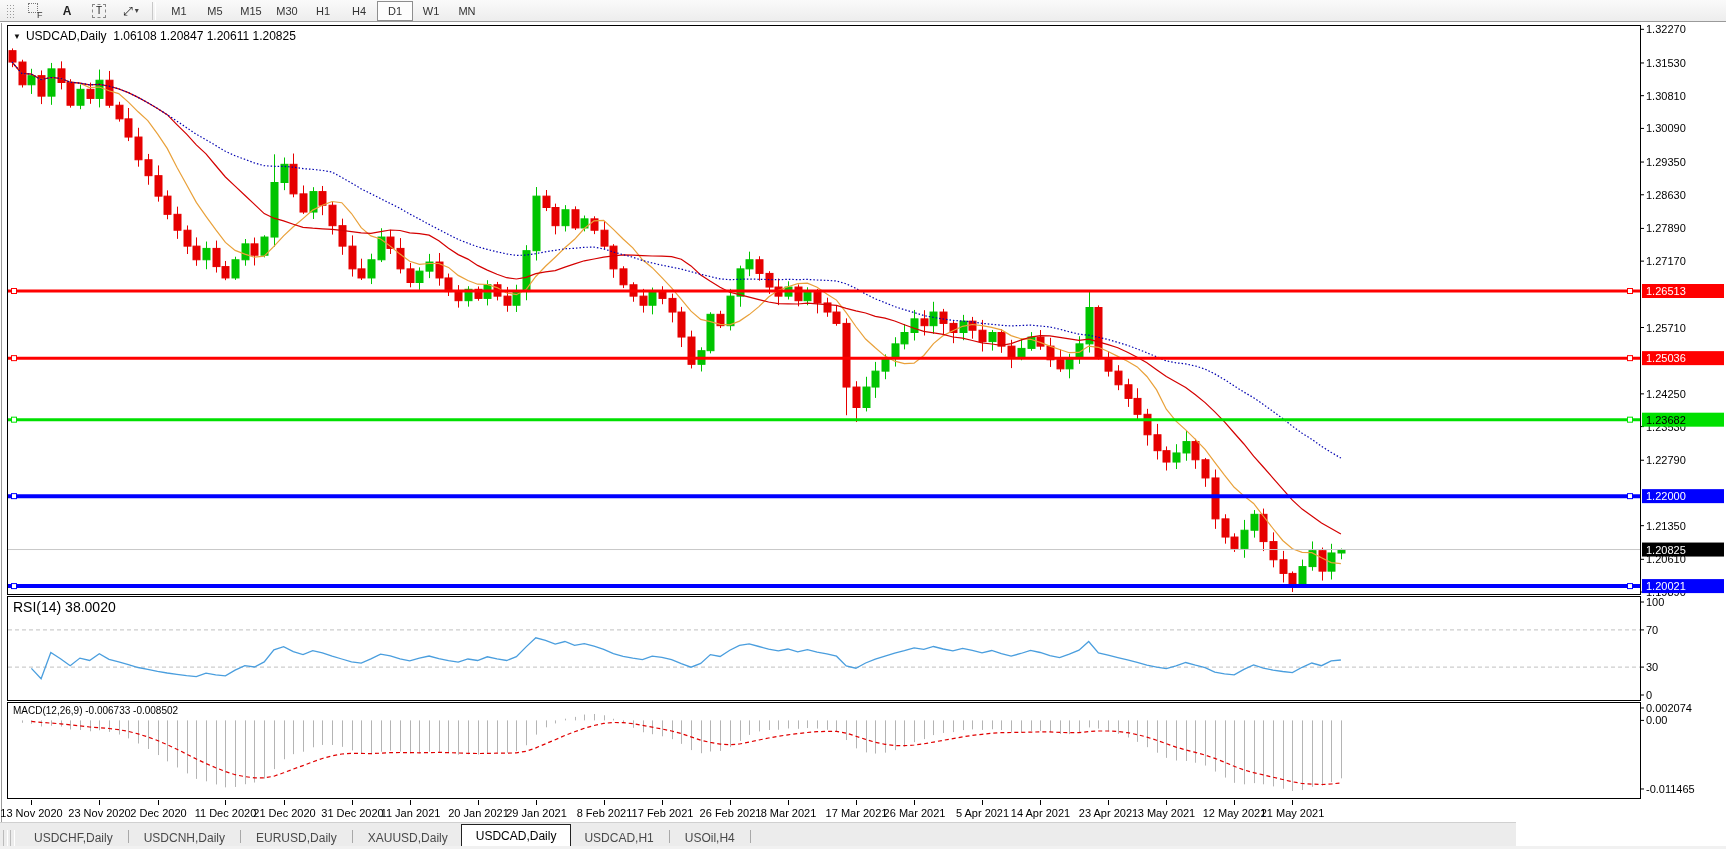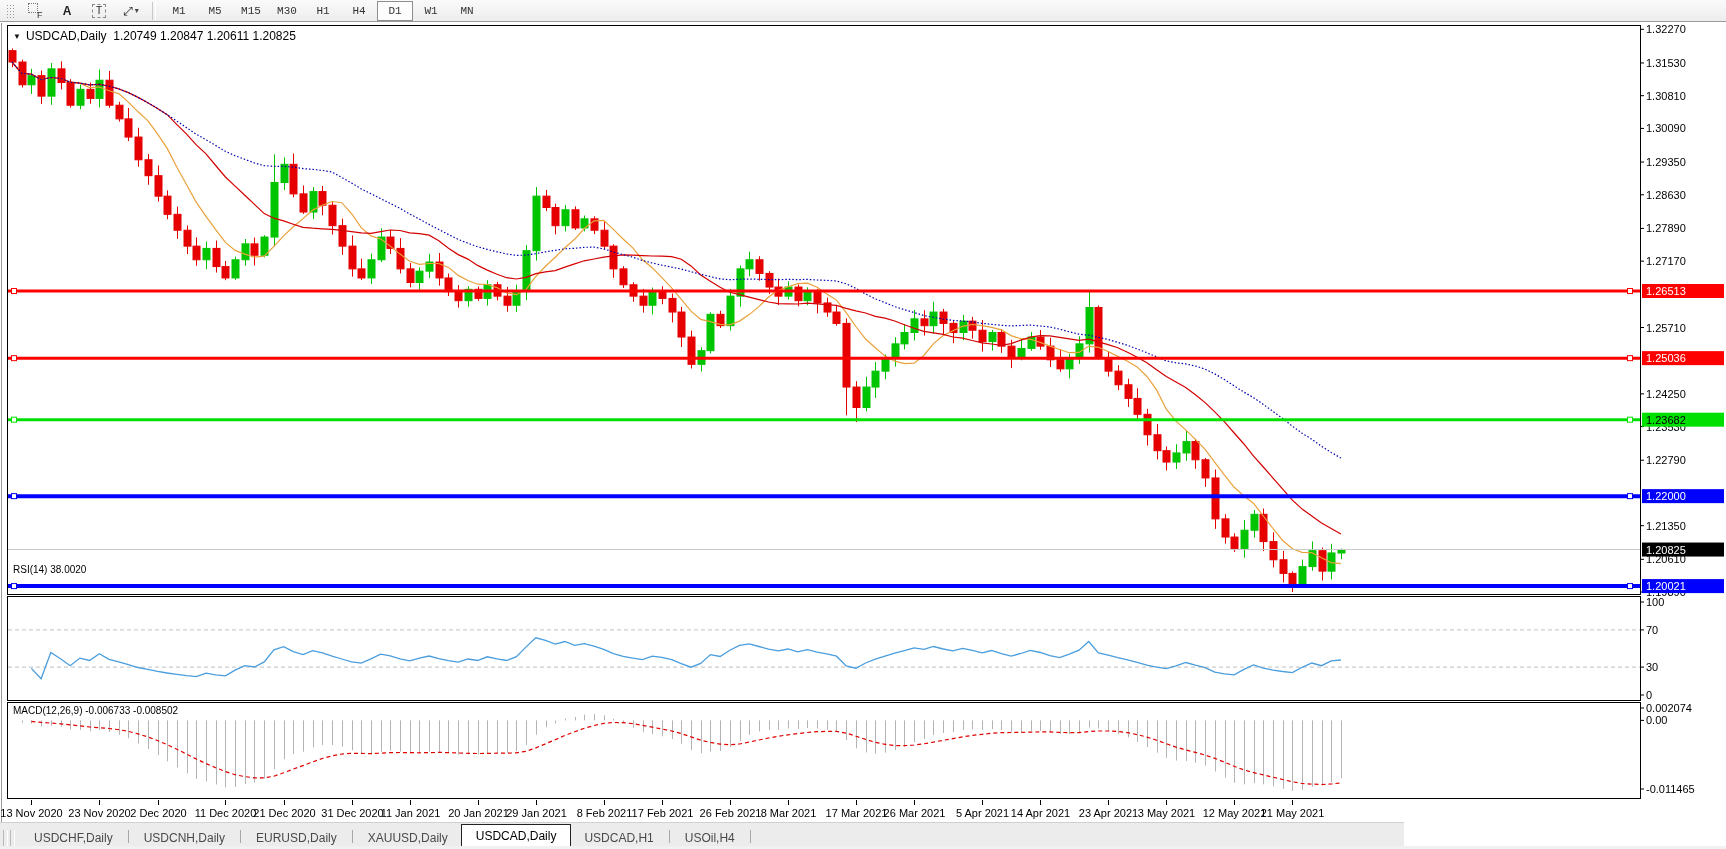--- a/index.html
+++ b/index.html
@@ -18,26 +18,26 @@
   .icoF .f{position:absolute;right:0;bottom:-2px;font-size:9px;color:#333;}
   .icoT{border:1px dashed #888;font-size:10px;padding:0 3px;line-height:12px;color:#222;}
   .caret{font-size:8px;color:#444;margin-left:2px;}
   .groove{width:2px;height:18px;border-left:1px solid #c8c8c8;border-right:1px solid #fff;margin:0 5px;}
   .tf{font-size:11px;color:#333;min-width:26px;}
   .tf.active{background:#fdfdfd;border:1px solid #8e8e8e;}
   
   .ovl{position:absolute;color:#000;white-space:pre;}
   #title{left:13px;top:29px;font-size:12px;}
   #title .tri{font-size:8px;vertical-align:1px;margin-right:5px;color:#111;}
-  #rsiLabel{left:13px;top:564px;font-size:10px;}
+  #rsiLabel{left:13px;top:599px;font-size:14px;}
   #macdLabel{left:13px;top:705px;font-size:10px;}
   
   #cv{position:absolute;left:0;top:23px;}
   
-  .tabbar{position:absolute;left:0;top:822px;width:1404px;height:27px;background:#ececec;
+  .tabbar{position:absolute;left:0;top:822px;width:1516px;height:27px;background:#ececec;
     border-top:1px solid #d0d0d0;display:flex;align-items:flex-end;box-sizing:border-box;}
   .grip{width:3px;height:16px;margin:0 2px 3px 3px;border-left:1px solid #bbb;border-right:1px solid #fff;}
   .grip2{width:3px;height:16px;margin:0 6px 3px 0;border-left:1px solid #bbb;border-right:1px solid #fff;}
   .tab{font-size:12px;color:#4a4a4a;padding:3px 13px 4px 13px;cursor:default;}
   .tab.active{background:#fff;color:#000;border:1px solid #222;border-bottom:none;
     padding:4px 14px 6px 14px;margin-bottom:0;margin-top:44px;}
   .tabsep{width:1px;height:13px;background:#a8a8a8;margin:0 2px 6px 2px;}
   .botstrip{position:absolute;left:0;top:846px;width:1726px;height:3px;background:#f1f1f1;}
 </style>
 </head>
@@ -56,21 +56,21 @@
       <b style="font-size:12px;">A</b>
     </span>
     <span class="tbtn">
       <span class="icoT">T</span>
     </span>
     <span class="tbtn">
       <span style="font-size:12px;">⤢</span>
       <span class="caret">▾</span>
     </span>
     <span class="groove"></span>
-    <span id="tfGroup" style="display:flex;align-items:flex-end;font-family:Liberation Mono, monospace;">
+    <span id="tfGroup" style="display:flex;align-items:flex-end;">
         <span class="tbtn tf">M1</span>
         <span class="tbtn tf">M5</span>
         <span class="tbtn tf">M15</span>
         <span class="tbtn tf">M30</span>
         <span class="tbtn tf">H1</span>
         <span class="tbtn tf">H4</span>
         <span class="tbtn tf active">D1</span>
         <span class="tbtn tf">W1</span>
         <span class="tbtn tf">MN</span>
       </span>
@@ -641,21 +641,21 @@
         <text x="1108.5" y="794" text-anchor="middle">23 Apr 2021</text>
         <line x1="1166.5" y1="777" x2="1166.5" y2="782" stroke="#000"></line>
         <text x="1166.5" y="794" text-anchor="middle">3 May 2021</text>
         <line x1="1234.5" y1="777" x2="1234.5" y2="782" stroke="#000"></line>
         <text x="1234.5" y="794" text-anchor="middle">12 May 2021</text>
         <line x1="1292.5" y1="777" x2="1292.5" y2="782" stroke="#000"></line>
         <text x="1292.5" y="794" text-anchor="middle">21 May 2021</text>
       </g>
     </svg>
 
-  <div class="ovl" id="title"><span class="tri">▼</span><span>USDCAD,Daily  1.20749 1.20847 1.20611 1.20825</span></div>
+  <div class="ovl" id="title"><span class="tri">▼</span><span>USDCAD,Daily  1.06108 1.20847 1.20611 1.20825</span></div>
   <div class="ovl" id="rsiLabel">RSI(14) 38.0020</div>
   <div class="ovl" id="macdLabel">MACD(12,26,9) -0.006733 -0.008502</div>
 
   <div class="tabbar">
     <span class="grip"></span>
     <span class="grip2"></span>
     <span id="tabs" style="display:flex;align-items:flex-end;">
         <span class="tab">USDCHF,Daily</span>
         <span class="tabsep"></span>
         <span class="tab">USDCNH,Daily</span>

